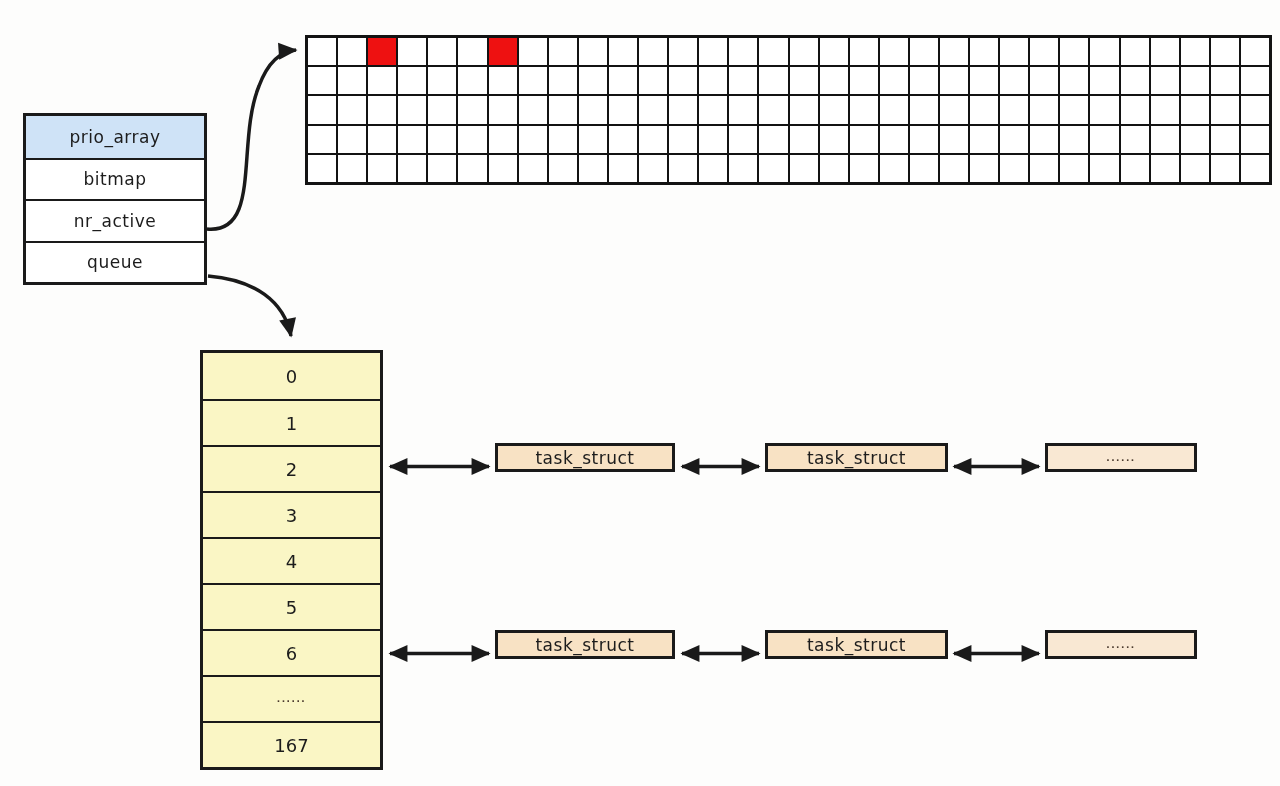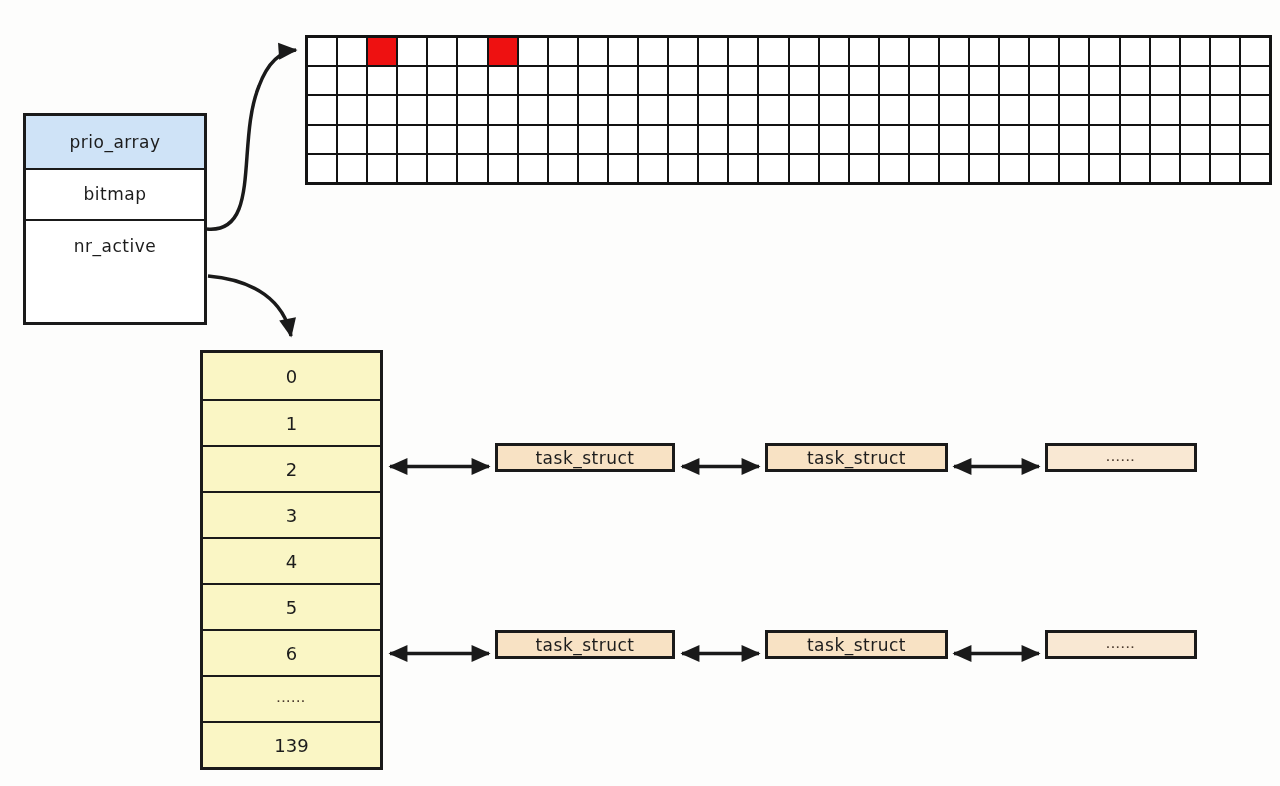--- a/index.html
+++ b/index.html
@@ -7,21 +7,21 @@
     position:relative;
     width:1280px;height:786px;
     background:#fdfdfc;
     font-family:"DejaVu Sans","Liberation Sans",sans-serif;
     color:#1c1c1c;
     overflow:hidden;
   }
 
   
   .struct-box{
-    position:absolute;left:23px;top:113px;width:184px;height:212px;
+    position:absolute;left:23px;top:113px;width:184px;height:172px;
     display:grid;grid-template-rows:repeat(4,1fr);
     border:3px solid #1a1a1a;box-sizing:border-box;background:#ffffff;
   }
   .struct-row{
     display:flex;align-items:center;justify-content:center;
     font-size:17px;letter-spacing:.5px;
     border-top:2.5px solid #1a1a1a;
   }
   .struct-row:first-child{border-top:none;}
   .struct-row.highlight{background:#cfe3f7;}
@@ -60,20 +60,21 @@
 </style>
 </head>
 <body>
 
 <div id="canvas">
 
   <div class="struct-box">
     <div class="struct-row highlight">prio_array</div>
     <div class="struct-row">bitmap</div>
     <div class="struct-row">nr_active</div>
+    <div class="struct-row">queue</div>
   </div>
 
   <div class="bitmap-grid" id="bitmapGrid" style="grid-template-columns: repeat(32, 1fr); grid-template-rows: repeat(5, 1fr);">
       <div class="cell"></div>
       <div class="cell"></div>
       <div class="cell" style="background: rgb(238, 17, 17);"></div>
       <div class="cell"></div>
       <div class="cell"></div>
       <div class="cell"></div>
       <div class="cell" style="background: rgb(238, 17, 17);"></div>
@@ -234,21 +235,21 @@
 
   <div class="qarray">
     <div class="qcell">0</div>
     <div class="qcell">1</div>
     <div class="qcell">2</div>
     <div class="qcell">3</div>
     <div class="qcell">4</div>
     <div class="qcell">5</div>
     <div class="qcell">6</div>
     <div class="qcell dots">......</div>
-    <div class="qcell">139</div>
+    <div class="qcell">167</div>
   </div>
 
   <div class="tbox" style="left:495px;top:443px;width:180px;">task_struct</div>
   <div class="tbox" style="left:765px;top:443px;width:183px;">task_struct</div>
   <div class="tbox dotsbox dots" style="left:1045px;top:443px;width:152px;">......</div>
 
   <div class="tbox" style="left:495px;top:630px;width:180px;">task_struct</div>
   <div class="tbox" style="left:765px;top:630px;width:183px;">task_struct</div>
   <div class="tbox dotsbox dots" style="left:1045px;top:630px;width:152px;">......</div>
 

